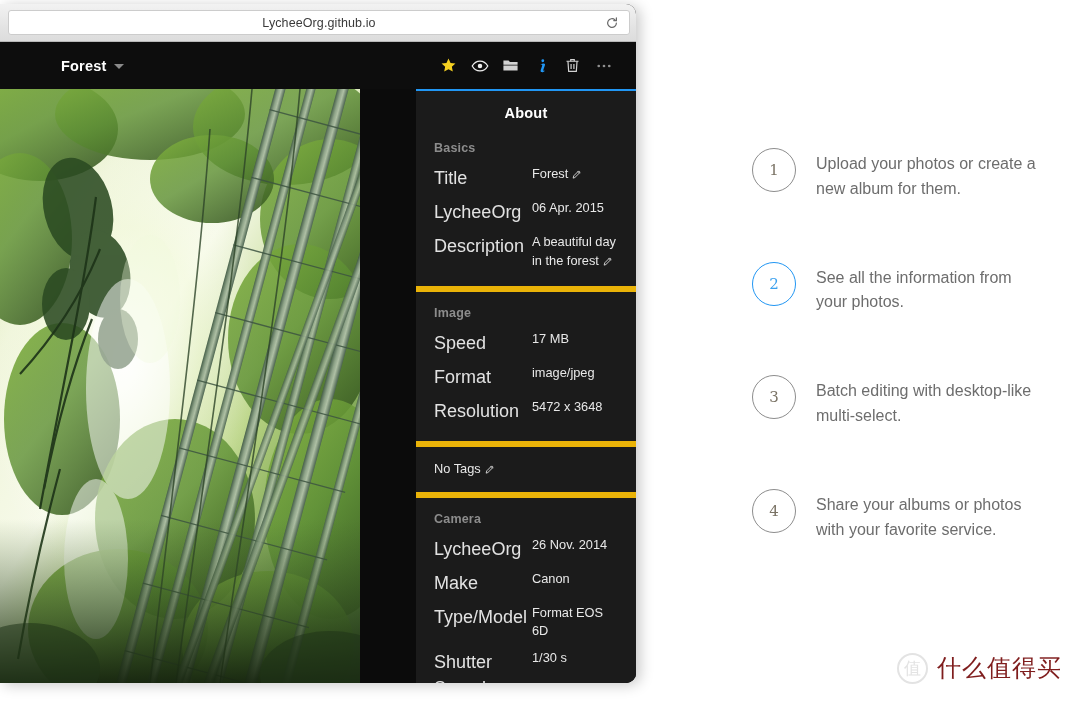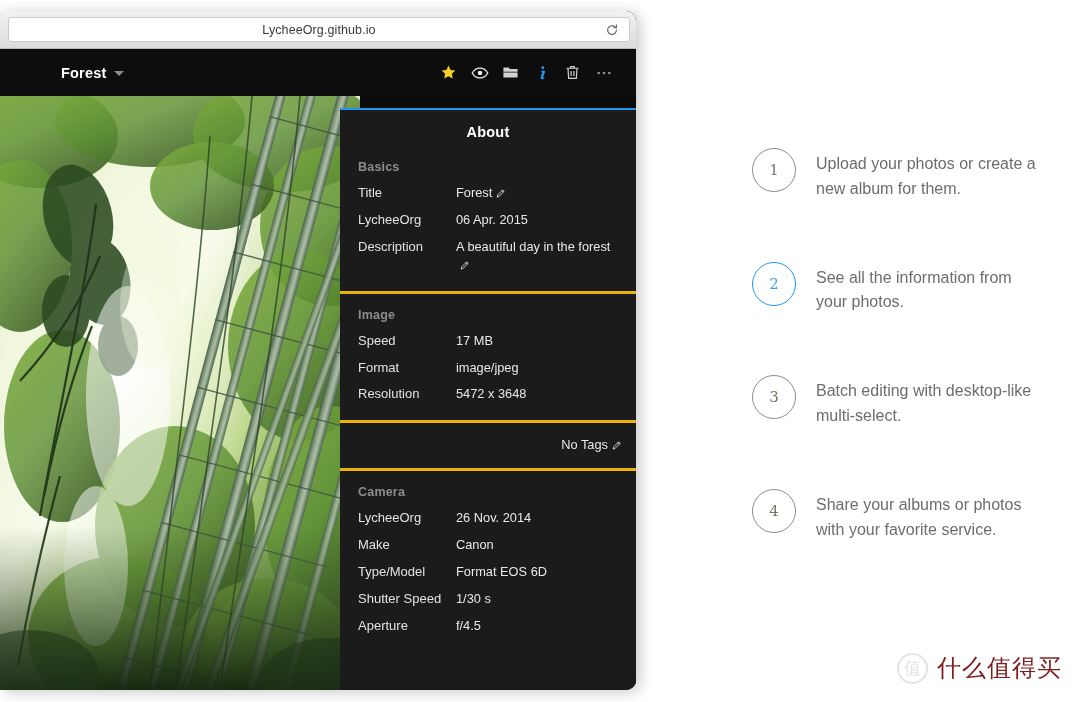--- a/index.html
+++ b/index.html
@@ -14,21 +14,21 @@
   body {
     font-family: "Liberation Sans", sans-serif;
     background: #ffffff;
     position: relative;
   }
 
   
   .browser-window {
     position: absolute;
     left: 0;
-    top: 11px;
+    top: 4px;
     width: 636px;
     height: 679px;
     border-radius: 0 10px 10px 0;
     overflow: hidden;
     box-shadow: 4px 2px 14px rgba(0,0,0,0.22);
     background: #111111;
   }
 
   .browser-chrome {
     position: relative;
@@ -140,61 +140,60 @@
     overflow: hidden;
     background: #5f7a3e;
   }
   .photo svg { display: block; width: 360px; height: 594px; }
 
   
   .about-sidebar {
     position: absolute;
     right: 0;
     top: 0;
-    width: 296px;
+    width: 220px;
     height: 594px;
     background: #1b1b1b;
     border-top: 2px solid #2196f3;
     overflow: hidden;
-    margin-top: 12px;
   }
 
   .about-header {
     text-align: center;
     color: #ffffff;
     font-size: 14.5px;
     font-weight: bold;
     padding: 14px 0 6px 0;
     letter-spacing: 0.2px;
   }
 
   .section {
     padding: 10px 0 12px 0;
-    border-bottom: 3px solid #eab308;
+    border-bottom: 6px solid #eab308;
   }
   .section:last-child { border-bottom: none; }
 
   .section-title {
     color: #8c8c8c;
     font-size: 12.5px;
     font-weight: bold;
     padding: 4px 0 6px 18px;
     letter-spacing: 0.2px;
   }
 
   .row {
     display: flex;
     align-items: flex-start;
     padding: 4px 14px 4px 18px;
     line-height: 1.45;
   }
 
   .row-label {
     color: #e2e2e2;
-    font-size: 13px;
+    font-size: 18px;
     width: 98px;
     flex: 0 0 98px;
   }
 
   .row-value {
     color: #e8e8e8;
     font-size: 12.8px;
     flex: 1;
   }
 
@@ -202,21 +201,20 @@
     display: inline-block;
     margin-left: 4px;
     vertical-align: -1px;
   }
   .pencil svg { display: block; width: 10px; height: 10px; }
 
   .tags-row {
     padding: 4px 14px 4px 18px;
     color: #e8e8e8;
     font-size: 12.8px;
-    text-align: right;
   }
 
   
   .features {
     position: absolute;
     left: 752px;
     top: 148px;
     width: 310px;
   }
 

